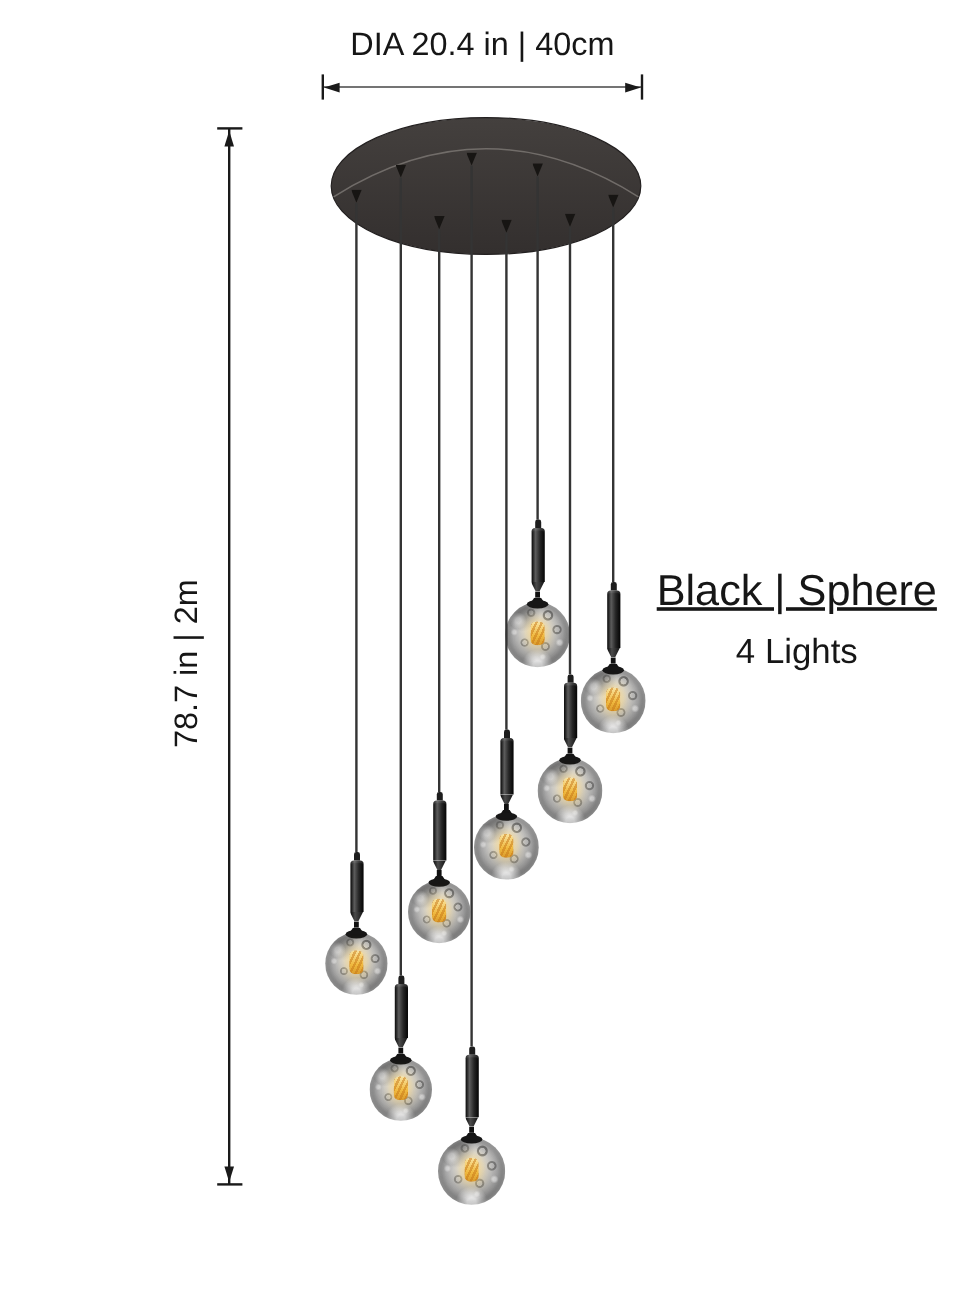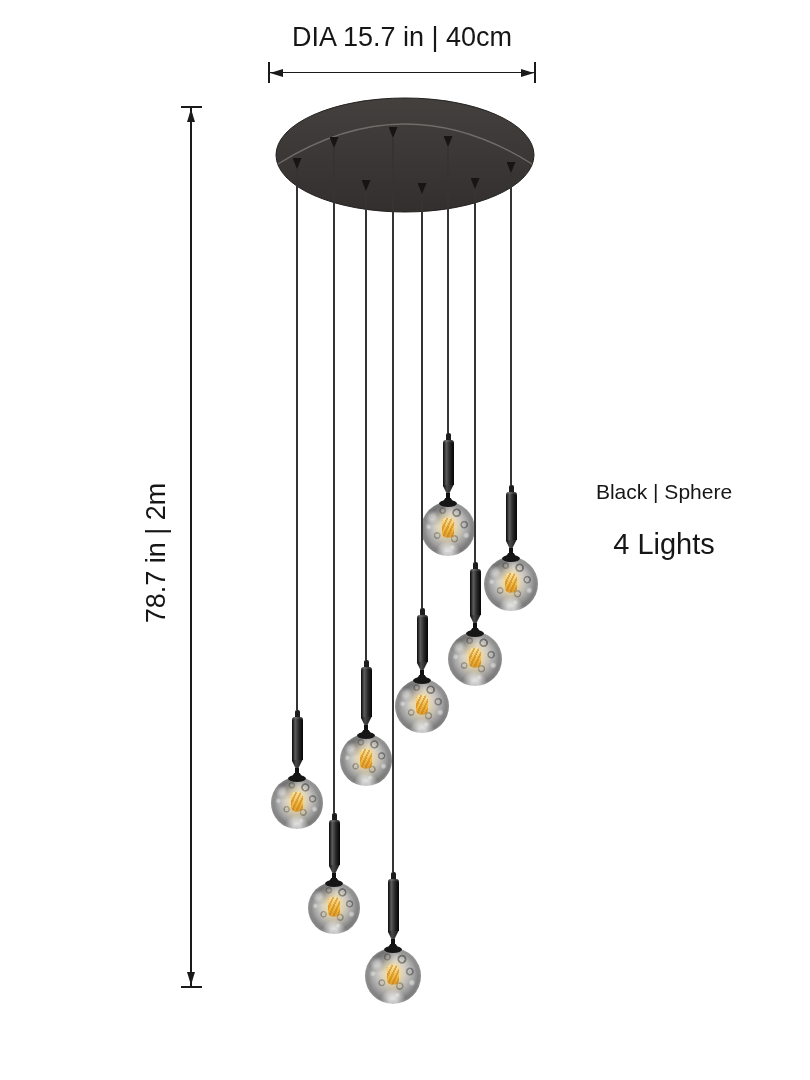--- a/index.html
+++ b/index.html
@@ -4,21 +4,21 @@
 <style>
   html,body{margin:0;padding:0;background:#ffffff;}
   .stage{
     position:relative; width:810px; height:1080px; overflow:hidden;
     background:#ffffff; font-family:"Liberation Sans", sans-serif; color:#141414;
   }
   
   .dim-label{position:absolute; white-space:nowrap; color:#161616;}
   .top-dim-label{left:402px; top:37px; transform:translate(-50%,-50%); font-size:27px;}
   .v-dim-label{left:156px; top:553px; transform:translate(-50%,-50%) rotate(-90deg); font-size:27px;}
-  .right-label-1{left:664px; top:492px; transform:translate(-50%,-50%); font-size:21px;}
+  .right-label-1{left:664px; top:492px; transform:translate(-50%,-50%); font-size:36px;text-decoration:underline;}
   .right-label-2{left:664px; top:544px; transform:translate(-50%,-50%); font-size:29px;}
 
   .h-arrow{position:absolute; left:268px; top:62px; width:268px; height:21px;}
   .h-arrow .h-line{position:absolute; left:1px; right:1px; top:9.6px; height:1.6px; background:#1a1a1a;}
   .h-arrow .h-tick{position:absolute; top:0; width:1.6px; height:21px; background:#1a1a1a;}
   .h-arrow .h-tick.left{left:0;}
   .h-arrow .h-tick.right{right:0;}
   .arrow-left,.arrow-right{position:absolute; top:50%; width:0; height:0; border-style:solid;}
   .arrow-left{left:2px; transform:translateY(-50%); border-width:4.5px 13px 4.5px 0; border-color:transparent #1a1a1a transparent transparent;}
   .arrow-right{right:2px; transform:translateY(-50%); border-width:4.5px 0 4.5px 13px; border-color:transparent transparent transparent #1a1a1a;}
@@ -76,21 +76,21 @@
     width:12px; height:20px; border-radius:5px;
     background:repeating-linear-gradient(115deg, rgba(198,118,22,.5) 0 2px, rgba(255,220,130,0) 2px 4px),
                linear-gradient(180deg,#f9e4a2,#f0b93f 60%,#d99a2b);
     box-shadow:0 0 9px 3px rgba(248,206,104,.55);}
 </style>
 </head>
 <body>
 
 <div class="stage">
 
-  <div class="dim-label top-dim-label">DIA 15.7 in | 40cm</div>
+  <div class="dim-label top-dim-label">DIA 20.4 in | 40cm</div>
   <div class="h-arrow">
     <span class="h-line"></span>
     <span class="h-tick left"></span>
     <span class="h-tick right"></span>
     <span class="arrow-left"></span>
     <span class="arrow-right"></span>
   </div>
 
   <svg class="canopy-svg" viewBox="0 0 270 130" xmlns="http://www.w3.org/2000/svg">
     <defs>

